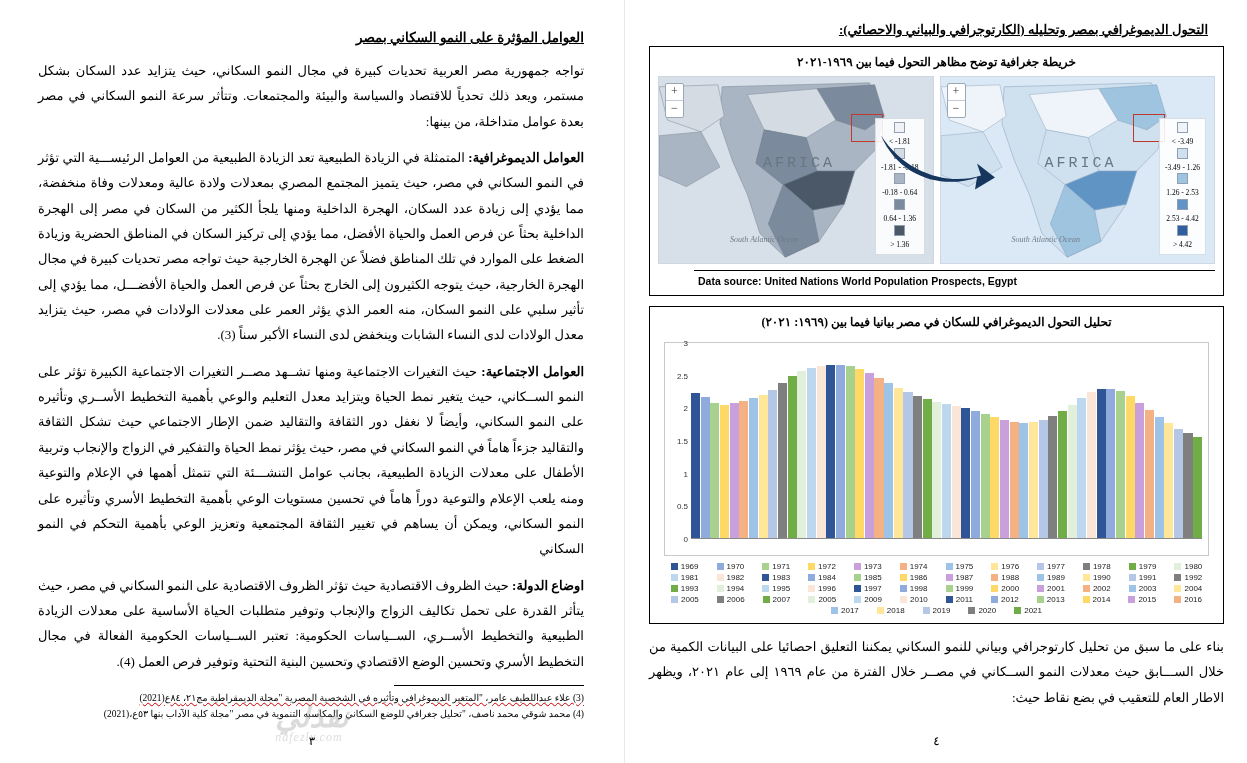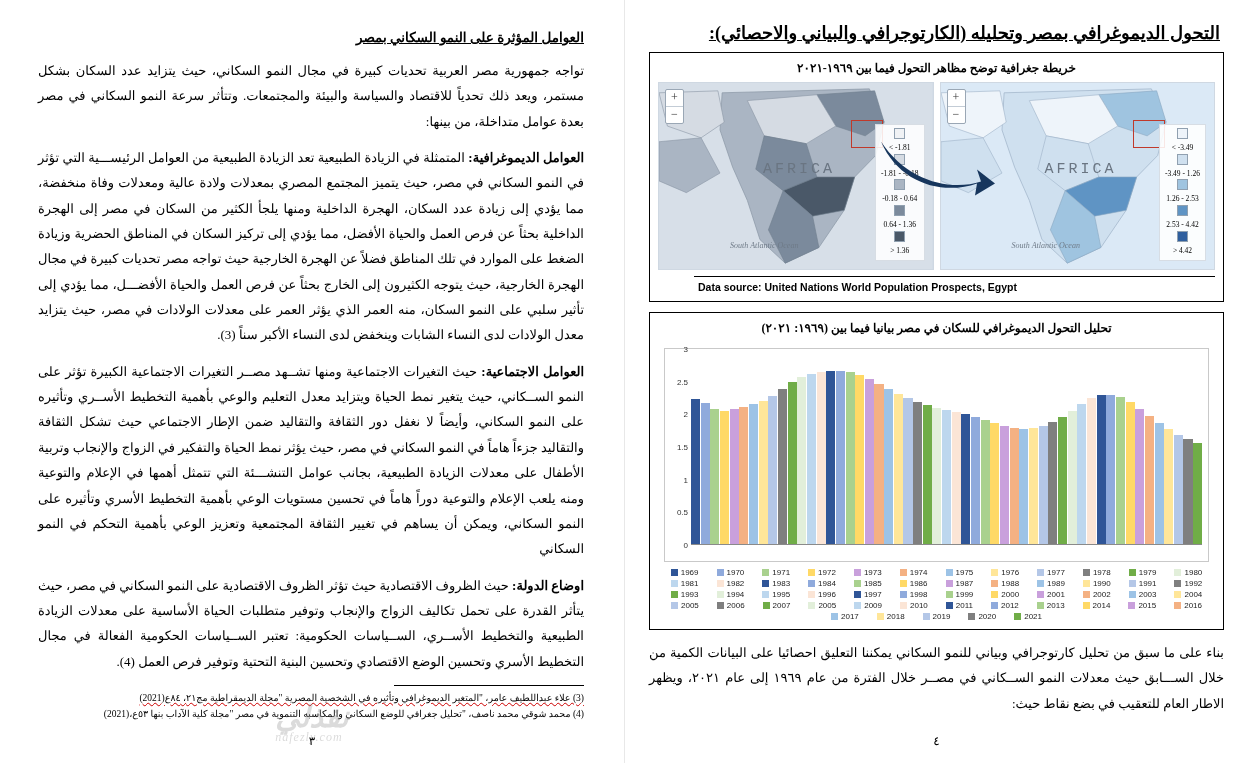--- a/index.html
+++ b/index.html
@@ -34,22 +34,22 @@
   .watermark{
     position:absolute;left:50%;transform:translateX(-50%);
     bottom:18px;text-align:left;opacity:.30;pointer-events:none;font-style:italic;
   }
   .watermark .wm-ar{font-size:30px;color:#8a8a8a;font-weight:bold;letter-spacing:2px;}
   .watermark .wm-en{font-size:12px;color:#8a8a8a;letter-spacing:1px;margin-top:-4px;}
 
   
   .right-inner{padding:22px 24px 0 24px;direction:rtl;}
   .sec-heading{
-    font-weight:bold;font-size:18px;text-decoration:underline;
-    margin:0 4px 8px 0;text-align:right;
+    font-weight:bold;font-size:13px;text-decoration:underline;
+    margin:0 16px 8px 0;text-align:right;
   }
   .figure-box{
     border:1px solid #000;padding:6px 8px 6px 8px;margin-bottom:10px;background:#fff;
   }
   .fig-title{
     text-align:center;font-weight:bold;font-size:12px;margin:2px 0 6px 0;
   }
   .map-row{display:flex;gap:6px;align-items:stretch;position:relative;}
   .map{
     flex:1;height:186px;position:relative;overflow:hidden;

